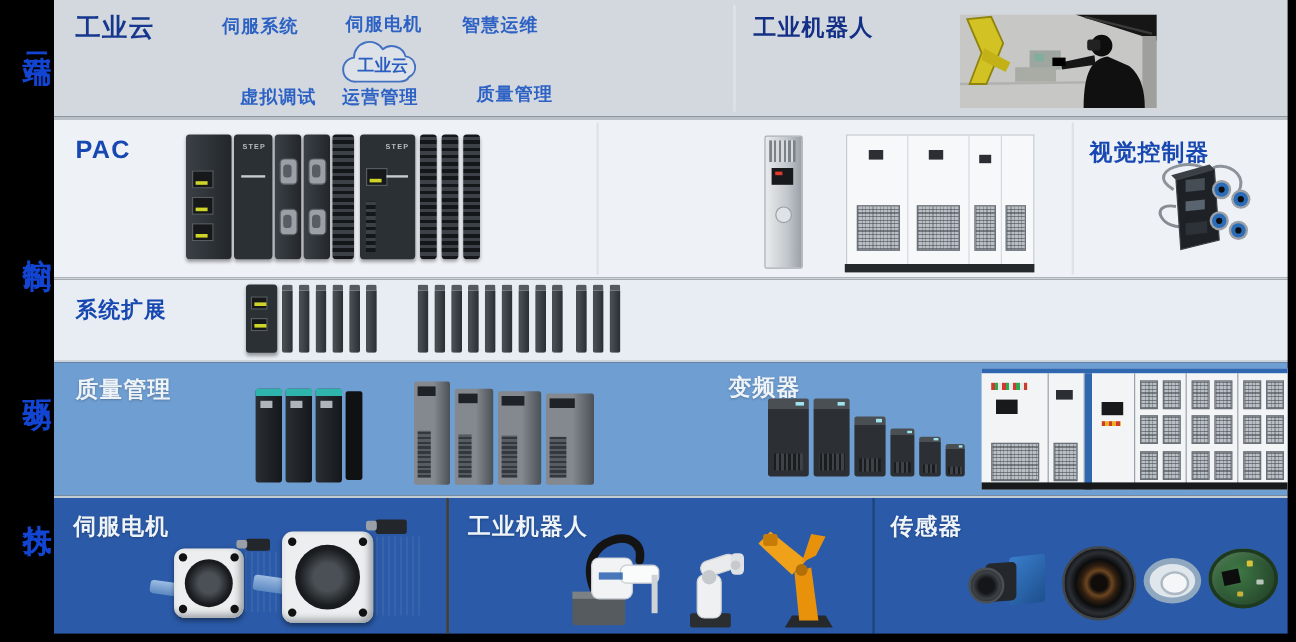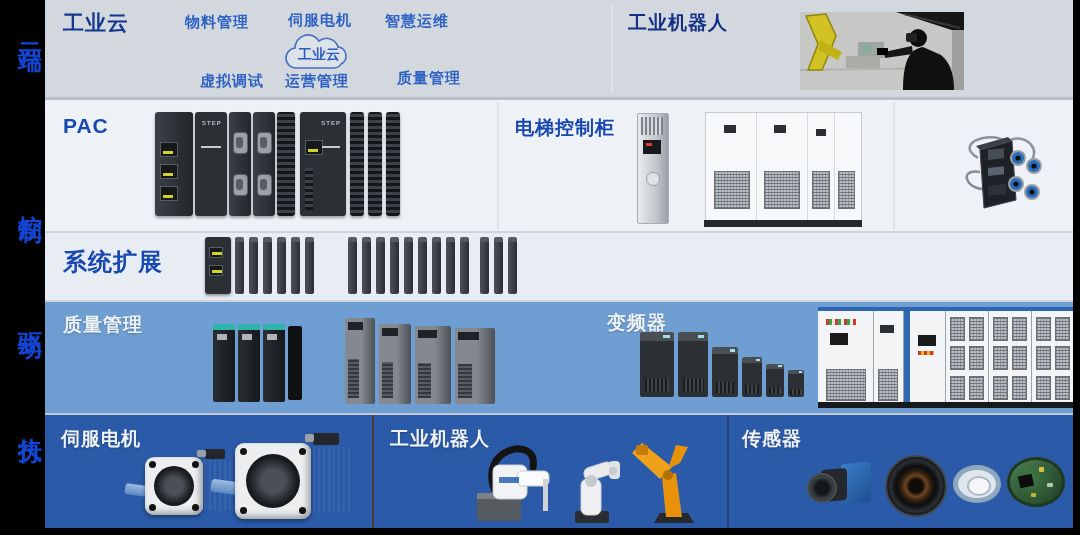--- a/index.html
+++ b/index.html
@@ -56,21 +56,21 @@
 
 <div id="canvas">
 
   <div class="side-label" style="top:25px;">云端</div>
   <div class="side-label" style="top:196px;">控制</div>
   <div class="side-label" style="top:314px;">驱动</div>
   <div class="side-label" style="top:418px;">执行</div>
 
   <div class="row" style="top:0;height:97px;background:#d3d8de;">
     <div class="abs title-blue" style="left:18px;top:9px;">工业云</div>
-    <div class="abs item-blue" style="left:140px;top:13px;">物料管理</div>
+    <div class="abs item-blue" style="left:140px;top:13px;">伺服系统</div>
     <div class="abs item-blue" style="left:243px;top:11px;">伺服电机</div>
     <div class="abs item-blue" style="left:340px;top:12px;">智慧运维</div>
     <div class="abs item-blue" style="left:155px;top:72px;">虚拟调试</div>
     <div class="abs item-blue" style="left:240px;top:72px;">运营管理</div>
     <div class="abs item-blue" style="left:352px;top:69px;">质量管理</div>
 
     <svg class="abs" style="left:234px;top:31px;" width="80" height="42" viewBox="0 0 80 42">
       <path d="M18 37 a10 10 0 0 1 -2 -20 a13 13 0 0 1 24 -7 a12 12 0 0 1 19 6 a9 9 0 0 1 3 17 q-2 4 -8 4 z" fill="#dde2e9" stroke="#4470c2" stroke-width="1.6"></path>
       <text x="40" y="28" text-anchor="middle" font-size="14" font-weight="700" fill="#2a5dc0">工业云</text>
     </svg>
@@ -129,21 +129,20 @@
         <div class="port" style="left:5px;top:28px;"></div>
         <div class="abs dotcol" style="left:5px;top:56px;width:8px;height:42px;"></div>
         <div class="abs" style="left:22px;top:34px;width:18px;height:2px;background:#c6cbd0;"></div>
       </div>
       <div class="mod dotcol" style="left:50px;top:0;width:14px;height:104px;"></div>
       <div class="mod dotcol" style="left:68px;top:0;width:14px;height:104px;"></div>
       <div class="mod dotcol" style="left:86px;top:0;width:14px;height:104px;"></div>
     </div>
 
     <div class="abs vdiv-light" style="left:452px;top:2px;height:127px;"></div>
-    <div class="abs hdr-blue" style="left:470px;top:15px;">电梯控制柜</div>
 
     <div class="abs" style="left:592px;top:13px;width:30px;height:109px;background:linear-gradient(90deg,#e9ebed,#c2c7cc 60%,#9aa0a6);border:1px solid #a7adb3;border-radius:2px;">
       <div class="abs" style="left:3px;top:3px;width:22px;height:18px;background:repeating-linear-gradient(90deg,#7c8288 0 2px,#d6dade 2px 4px);"></div>
       <div class="abs" style="left:5px;top:26px;width:18px;height:14px;background:#17191b;">
         <div class="abs" style="left:3px;top:3px;width:6px;height:3px;background:#e03a2e;"></div>
       </div>
       <div class="abs" style="left:8px;top:58px;width:12px;height:12px;border-radius:50%;background:#dfe3e7;border:1px solid #9aa0a6;"></div>
     </div>
 
     <div class="abs" style="left:660px;top:12px;width:155px;height:108px;background:#f7f8fa;border:1px solid #c5cbd1;">
@@ -154,20 +153,21 @@
       <div class="abs" style="left:68px;top:12px;width:12px;height:8px;background:#2b2f33;"></div>
       <div class="abs" style="left:110px;top:16px;width:10px;height:7px;background:#2b2f33;"></div>
       <div class="mesh abs" style="left:8px;top:58px;width:36px;height:38px;"></div>
       <div class="mesh abs" style="left:58px;top:58px;width:36px;height:38px;"></div>
       <div class="mesh abs" style="left:106px;top:58px;width:18px;height:38px;"></div>
       <div class="mesh abs" style="left:132px;top:58px;width:17px;height:38px;"></div>
       <div class="abs" style="left:-2px;bottom:-6px;width:158px;height:7px;background:#26292c;"></div>
     </div>
 
     <div class="abs vdiv-light" style="left:848px;top:2px;height:127px;"></div>
+    <div class="abs hdr-blue" style="left:863px;top:14px;">视觉控制器</div>
 
     <svg class="abs" style="left:905px;top:28px;" width="100" height="88" viewBox="0 0 100 88">
       <path d="M28,30 C-2,12 58,-2 60,22" fill="none" stroke="#8d939a" stroke-width="2.5"></path>
       <path d="M70,34 C34,0 96,6 82,32" fill="none" stroke="#8d939a" stroke-width="2.5"></path>
       <path d="M30,44 C6,40 18,66 40,60" fill="none" stroke="#868c93" stroke-width="2.5"></path>
       <polygon points="30,22 62,13 58,9 26,18" fill="#3a4046"></polygon>
       <polygon points="30,22 62,13 66,72 34,80" fill="#1e2226" stroke="#3c4248" stroke-width="1"></polygon>
       <rect x="38" y="26" width="16" height="10" fill="#454d55" transform="skewY(-6)"></rect>
       <rect x="38" y="44" width="16" height="8" fill="#5a6470" transform="skewY(-6)"></rect>
       <rect x="38" y="62" width="18" height="10" fill="#2c3238" transform="skewY(-6)"></rect>
@@ -184,21 +184,21 @@
         <circle cx="82" cy="64" r="8" fill="#9aa0a6"></circle>
           <circle cx="82" cy="64" r="6" fill="#2a6cb8"></circle>
           <circle cx="82" cy="64" r="2.6" fill="#0c0e10"></circle>
       </g>
     </svg>
   </div>
 
   <div class="sep" style="top:231px;height:2px;background:#ccd3da;"></div>
 
   <div class="row" style="top:233px;height:67px;background:#e8edf3;">
-    <div class="abs hdr-blue" style="left:18px;top:13px;font-size:24px;">系统扩展</div>
+    <div class="abs hdr-blue" style="left:18px;top:13px;font-size:18px;">系统扩展</div>
 
     <div class="abs" style="left:160px;top:4px;width:110px;height:57px;">
       <div class="mod" style="left:0;top:0;width:26px;height:57px;background:#2b3035;">
         <div class="port" style="left:4px;top:10px;width:12px;height:9px;"></div>
         <div class="port" style="left:4px;top:28px;width:12px;height:9px;"></div>
       </div>
       <div class="stickrow" style="left:30px;top:0;">
         <div class="stick" style="height:57px;"></div>
       <div class="stick" style="height:57px;"></div>
           <div class="stick" style="height:57px;"></div>

